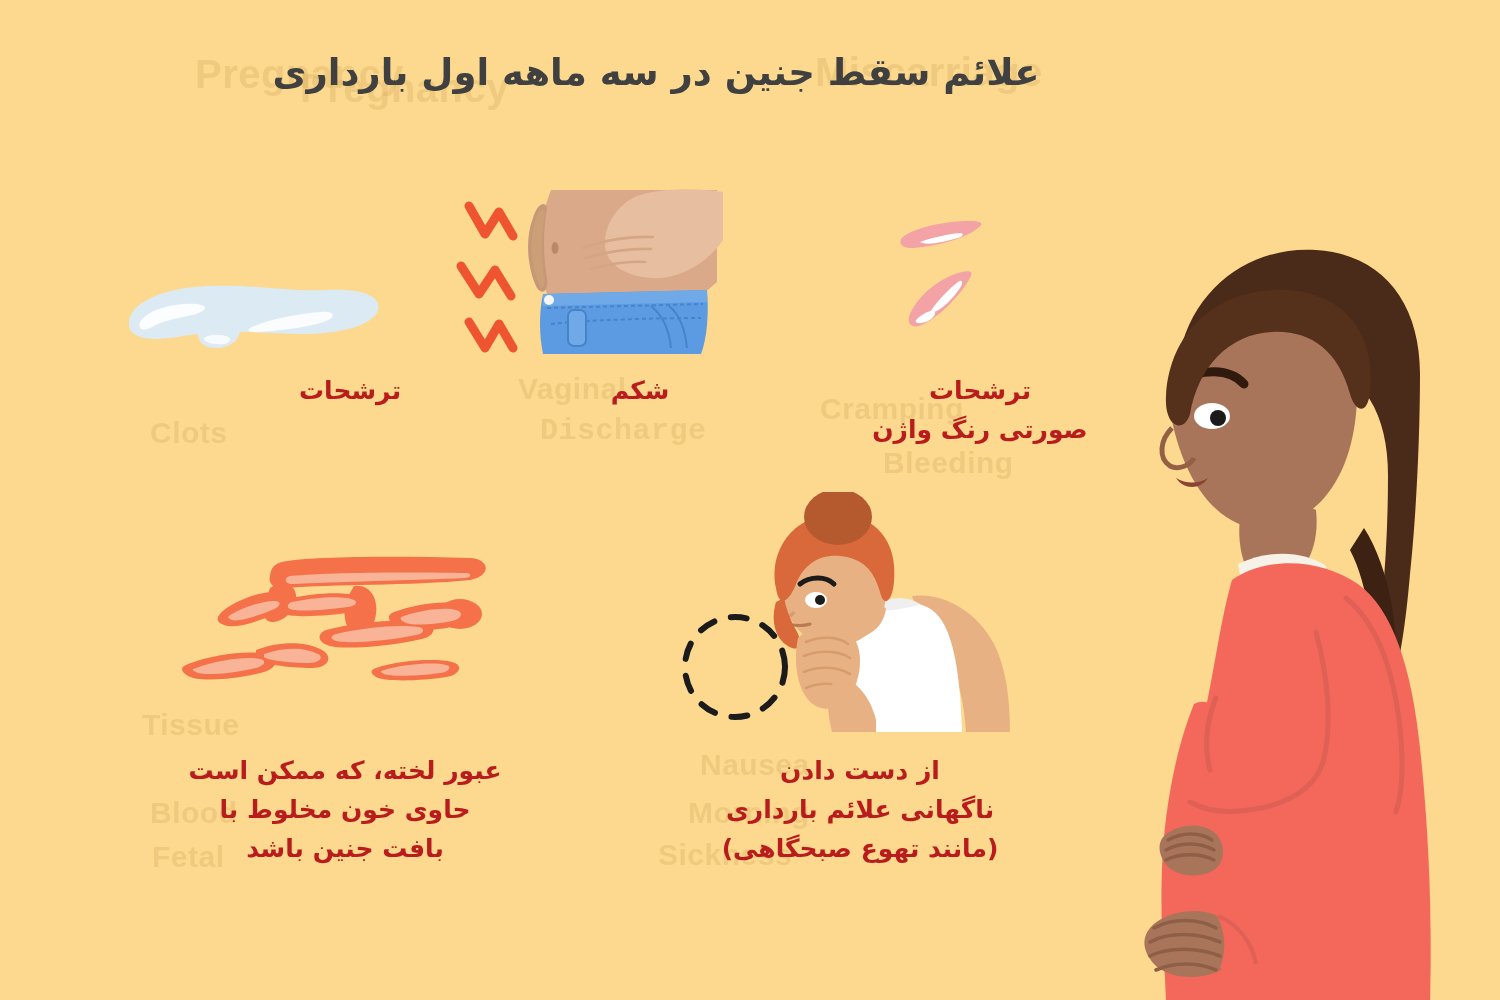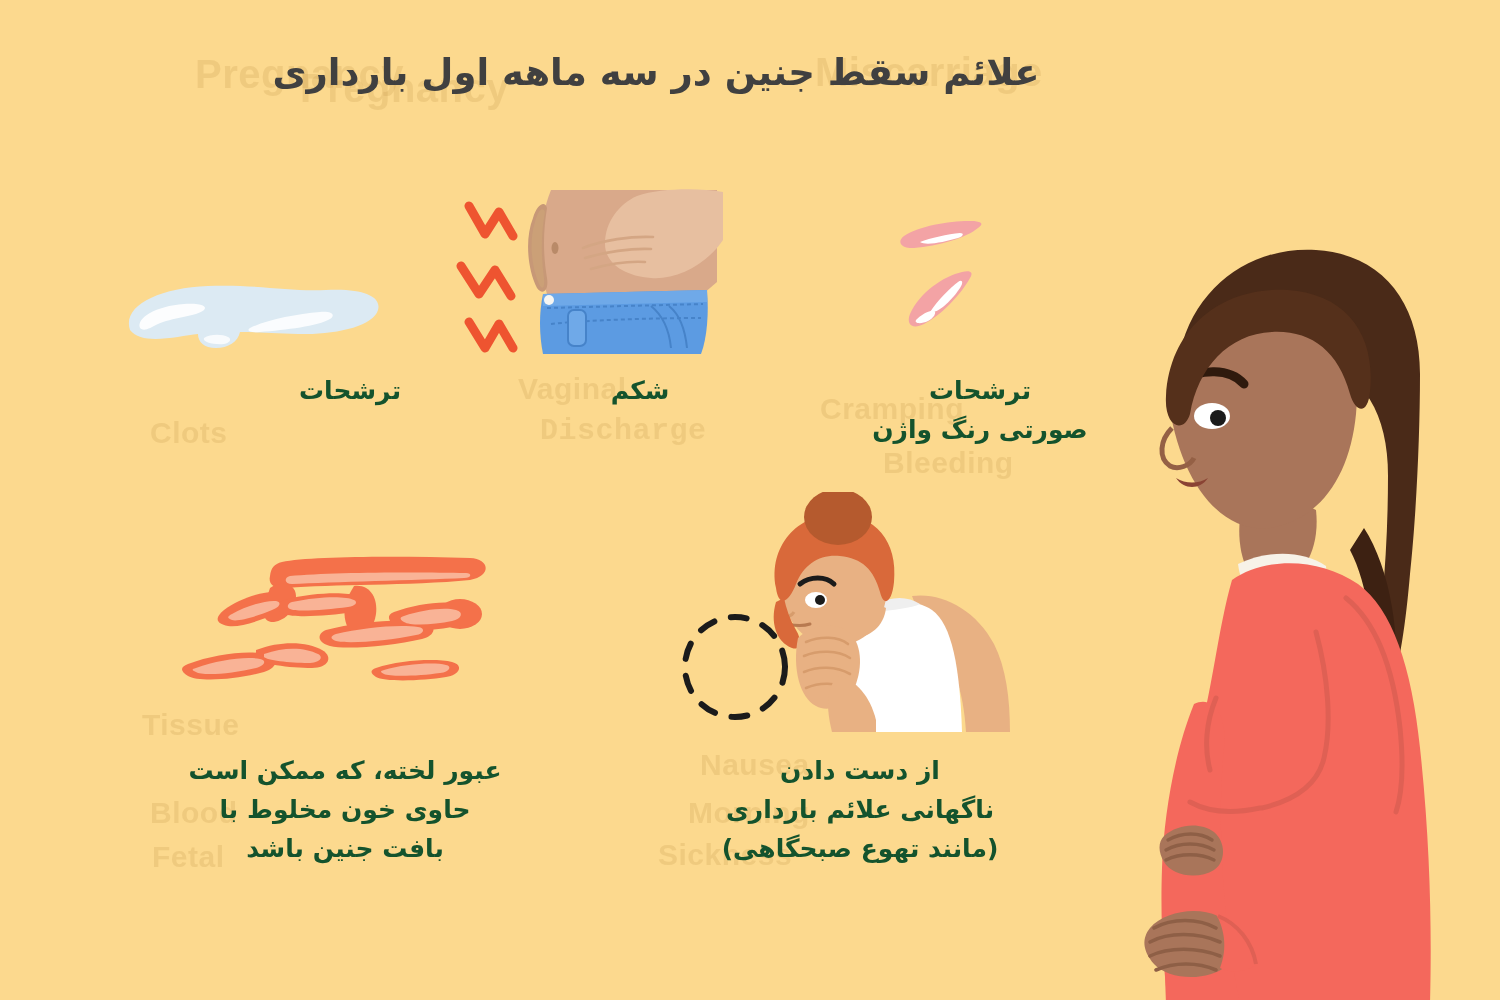--- a/index.html
+++ b/index.html
@@ -17,21 +17,21 @@
   .title{
     position:absolute;left:0;top:50px;width:1312px;
     text-align:center;
     font-size:37px;font-weight:bold;color:#404040;
     direction:rtl;letter-spacing:0px;line-height:1.25;
   }
 
   
   .caption{
     position:absolute;direction:rtl;text-align:center;
-    color:#14532d;font-size:25px;line-height:1.55;font-weight:600;
+    color:#b91c1c;font-size:25px;line-height:1.55;font-weight:600;
   }
   .caption .ln{display:block;white-space:nowrap;}
 
   
   .ghost{
     position:absolute;
     color:rgba(196,150,72,.22);
     font-size:30px;font-weight:bold;
     font-family:"Liberation Sans",sans-serif;
     direction:ltr;white-space:nowrap;pointer-events:none;

